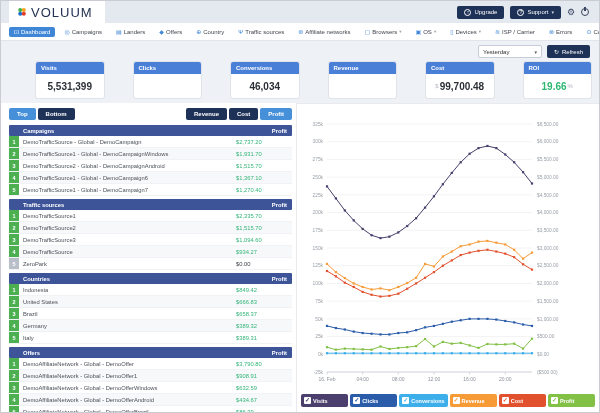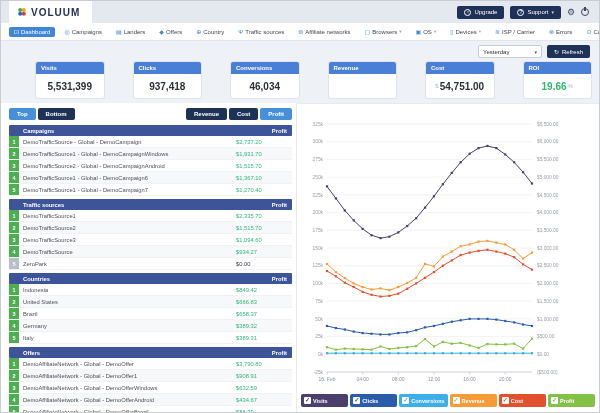--- a/index.html
+++ b/index.html
@@ -2,21 +2,21 @@
 <html><head>
 <meta charset="utf-8">
 <style>
   * { margin:0; padding:0; box-sizing:border-box; }
   body { background:#fff; font-family:"Liberation Sans", sans-serif; }
   .screen { width:600px; height:413px; border:1px solid #c9ccd3; background:#fff; overflow:hidden; position:relative; }
 
   
   .topbar { height:22px; background:#e4e8ef; display:flex; align-items:center; justify-content:space-between; }
   .logo-tab { height:22px; background:#fff; margin-left:8px; padding:0 12px 0 8px; display:flex; align-items:center; gap:4px; }
-  .brand { font-size:10px; font-weight:bold; letter-spacing:1px; color:#233253; }
+  .brand { font-size:13px; font-weight:normal; letter-spacing:1px; color:#233253; }
   .topbar-right { display:flex; align-items:center; gap:6px; padding-right:10px; }
   .navy-btn { background:#1e3157; color:#fff; border:none; border-radius:2px; font-size:6px; font-family:inherit; display:flex; align-items:center; gap:3px; padding:3px 7px; cursor:pointer; }
   .circ-ico { width:7px; height:7px; border:0.8px solid #fff; border-radius:50%; display:inline-flex; align-items:center; justify-content:center; font-size:5px; line-height:1; }
   .caret { font-size:5px; color:#cfd6e4; }
   .gear { font-size:9px; color:#3a4660; cursor:pointer; line-height:1; }
   .power { width:8px; height:8px; border:1.3px solid #3a4660; border-radius:50%; position:relative; cursor:pointer; }
   .power::after { content:""; position:absolute; left:2.4px; top:-2.5px; width:1.3px; height:4px; background:#3a4660; }
 
   
   .nav { height:18px; background:#fff; border-bottom:1px solid #e2e6ec; display:flex; align-items:center; gap:4px; padding:0 8px; }
@@ -166,38 +166,35 @@
 
   <div class="stats">
       <div class="stat-box">
         <div class="stat-head">Visits</div>
         <div class="stat-val">
           <span>5,531,399</span>
         </div>
       </div>
       <div class="stat-box">
         <div class="stat-head">Clicks</div>
-        <div class="stat-val">
-          <span>937,418</span>
-        </div>
       </div>
       <div class="stat-box">
         <div class="stat-head">Conversions</div>
         <div class="stat-val">
           <span>46,034</span>
         </div>
       </div>
       <div class="stat-box">
         <div class="stat-head">Revenue</div>
       </div>
       <div class="stat-box">
         <div class="stat-head">Cost</div>
         <div class="stat-val">
           <span class="fix">$</span>
-          <span>54,751.00</span>
+          <span>99,700.48</span>
         </div>
       </div>
       <div class="stat-box">
         <div class="stat-head">ROI</div>
         <div class="stat-val green">
           <span>19.66</span>
           <span class="fix">%</span>
         </div>
       </div>
     </div>

